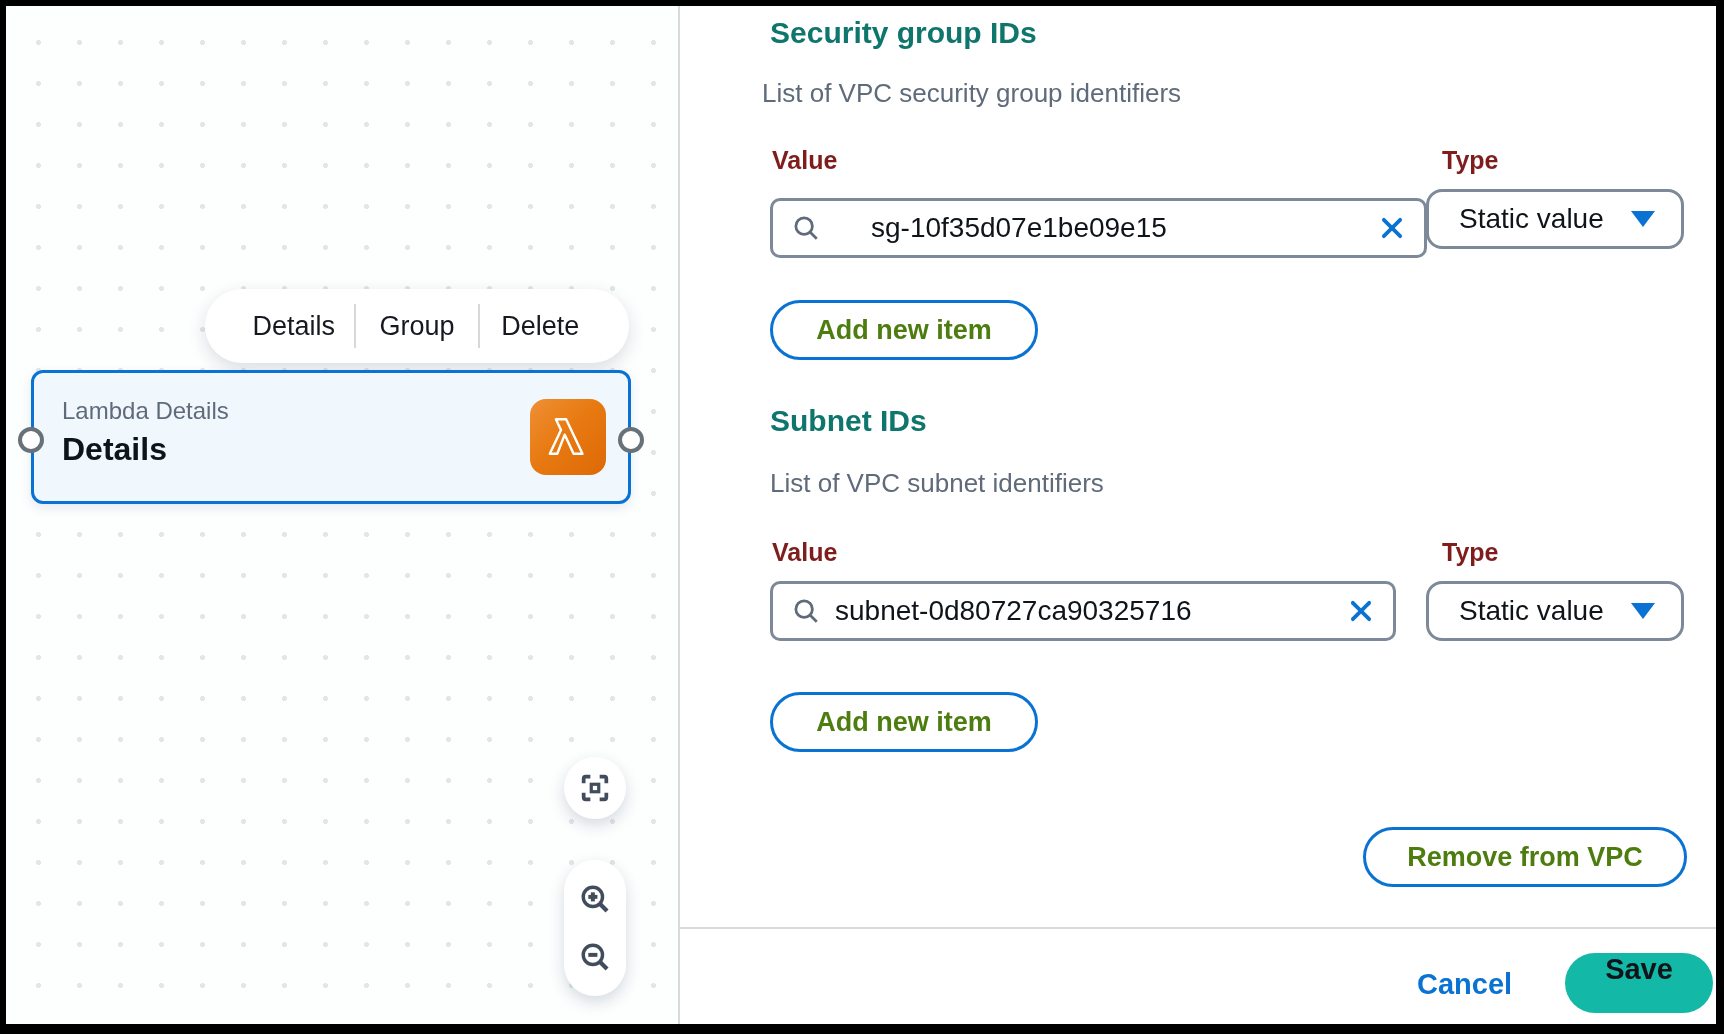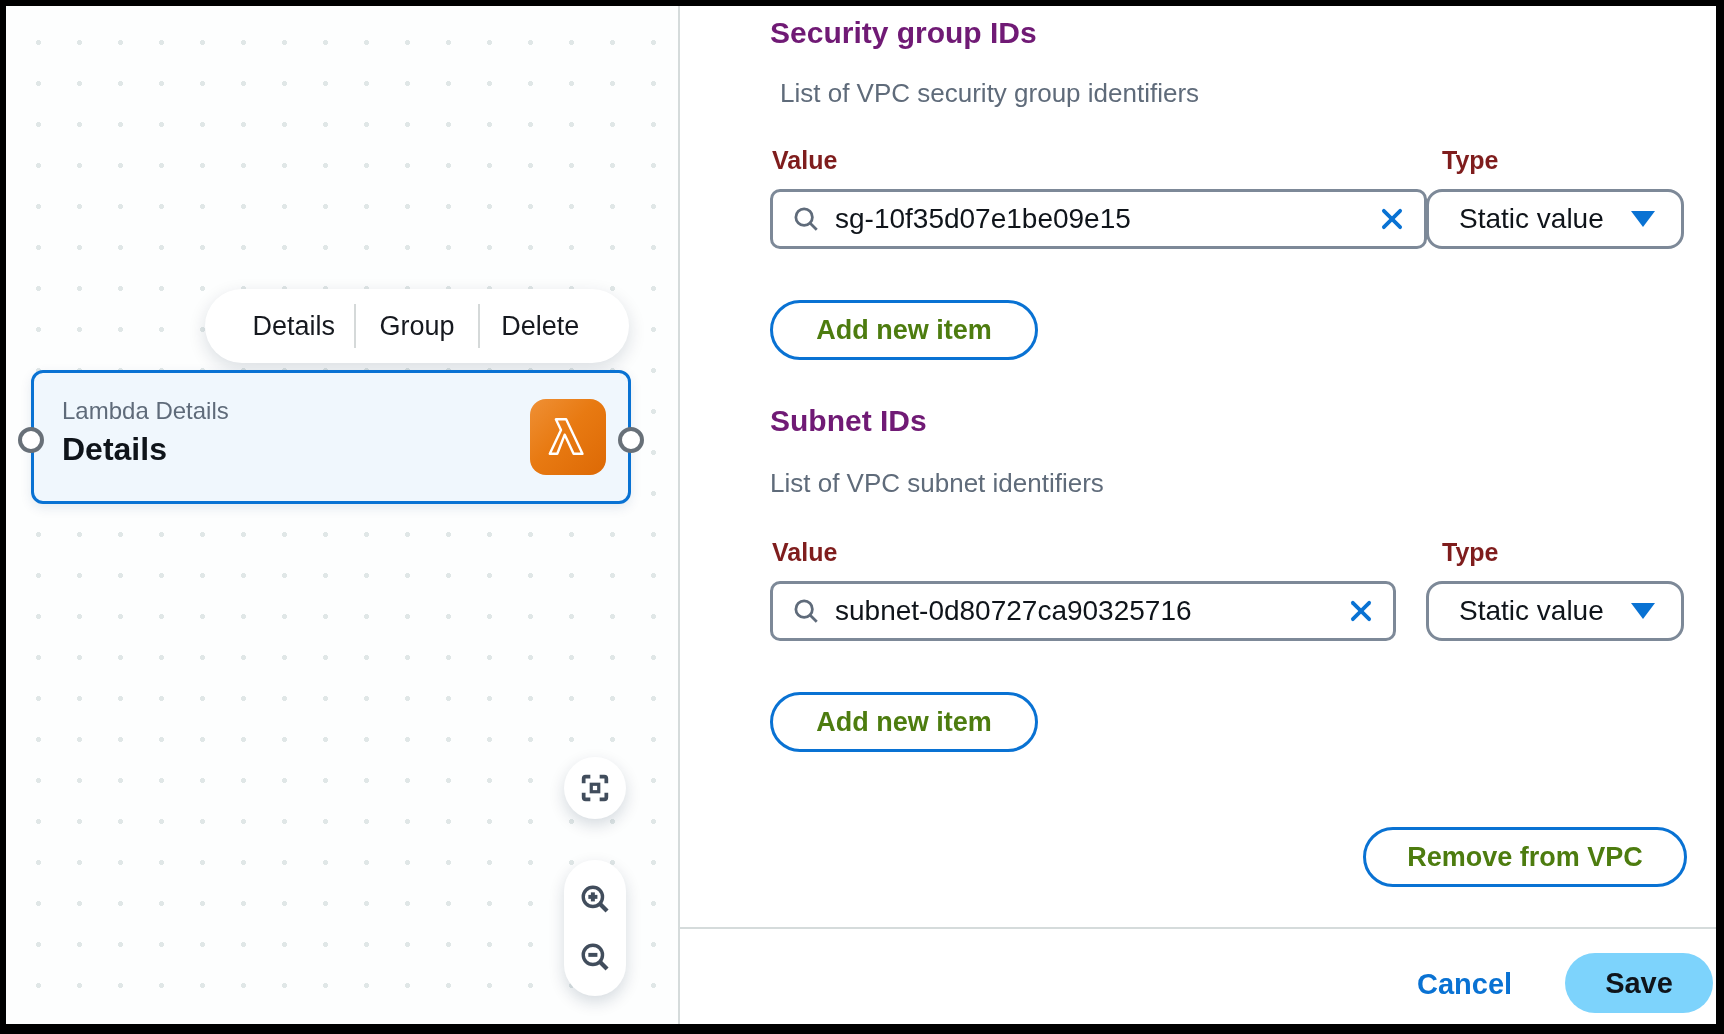--- a/index.html
+++ b/index.html
@@ -32,40 +32,40 @@
 
   .fit-btn{position:absolute;left:558px;top:751px;width:62px;height:62px;border-radius:50%;background:#fff;
     box-shadow:0 6px 16px rgba(0,30,60,.16);display:flex;align-items:center;justify-content:center;cursor:pointer;}
   .zoom-pill{position:absolute;left:558px;top:854px;width:62px;height:136px;border-radius:31px;background:#fff;
     box-shadow:0 6px 16px rgba(0,30,60,.16);display:flex;flex-direction:column;align-items:center;justify-content:space-around;padding:10px 0;}
   .zoom-btn{width:44px;height:44px;display:flex;align-items:center;justify-content:center;cursor:pointer;}
 
   
   .panel{position:absolute;left:674px;top:0;right:0;height:100%;background:#fff;}
   .p-abs{position:absolute;}
-  .h1{font-size:30px;font-weight:bold;color:#701a75;}
+  .h1{font-size:30px;font-weight:bold;color:#0f766e;}
   .desc{font-size:26px;color:#5f6b7a;}
   .lbl{font-size:25px;font-weight:bold;color:#7f1d1d;}
 
   .sg-input{position:absolute;height:60px;border:3px solid #7d8998;border-radius:10px;background:#fff;
     display:flex;align-items:center;padding:0 18px;}
   .sg-input input{border:none;outline:none;flex:1;font-size:28px;color:#0f141a;background:transparent;min-width:0;padding:0;margin:0 0 0 14px;}
   .clear-x{cursor:pointer;display:flex;align-items:center;}
 
   .type-select{position:absolute;height:60px;width:258px;border:3px solid #7d8998;border-radius:16px;background:#fff;
     display:flex;align-items:center;justify-content:space-between;padding:0 26px 0 30px;cursor:pointer;}
   .type-select .tv{font-size:28px;color:#0f141a;}
   .caret-down{width:0;height:0;border-left:12px solid transparent;border-right:12px solid transparent;border-top:16px solid #0972d3;}
 
   .btn-outline{position:absolute;height:60px;border:3px solid #0972d3;border-radius:30px;background:#fff;
     color:#4d7c0f;font-size:27px;font-weight:bold;display:flex;align-items:center;justify-content:center;cursor:pointer;}
   .h-divider{position:absolute;left:0;right:0;height:2px;background:#d5dbdb;}
   .cancel-link{position:absolute;font-size:29px;font-weight:bold;color:#0972d3;cursor:pointer;}
-  .save-btn{position:absolute;height:60px;width:148px;border-radius:30px;background:#7dd3fc;border:none;
-    color:#0f141a;font-size:29px;font-weight:bold;display:flex;align-items:center;justify-content:center;cursor:pointer;}
+  .save-btn{position:absolute;height:60px;width:148px;border-radius:30px;background:#14b8a6;border:none;
+    color:#0f141a;font-size:29px;font-weight:bold;display:flex;justify-content:center;cursor:pointer;}
 </style>
 </head>
 <body>
 
 <div class="frame">
   <div class="app">
 
     <div class="canvas">
 
       <div class="ctx-menu">
@@ -114,26 +114,26 @@
           </svg>
         </div>
       </div>
     </div>
 
     <div class="v-divider"></div>
 
     <div class="panel">
 
       <div class="p-abs h1" style="left:90px;top:10px;">Security group IDs</div>
-      <div class="p-abs desc" style="left:100px;top:72px;">List of VPC security group identifiers</div>
+      <div class="p-abs desc" style="left:82px;top:72px;">List of VPC security group identifiers</div>
 
       <div class="p-abs lbl" style="left:92px;top:140px;">Value</div>
       <div class="p-abs lbl" style="left:762px;top:140px;">Type</div>
 
-      <div class="sg-input" style="left:90px;top:183px;width:657px;">
+      <div class="sg-input" style="left:90px;top:192px;width:657px;gap:36px;">
         <svg width="30" height="30" viewBox="0 0 24 24" fill="none" stroke="#5f6b7a" stroke-width="2.2">
           <circle cx="10.5" cy="10.5" r="6.6"></circle>
             <line x1="15.4" y1="15.4" x2="20.6" y2="20.6"></line>
         </svg>
         <input type="text" value="sg-10f35d07e1be09e15" style="">
         <span class="clear-x">
           <svg width="28" height="28" viewBox="0 0 24 24" stroke="#0972d3" stroke-width="3.2" stroke-linecap="round">
             <line x1="5" y1="5" x2="19" y2="19"></line>
               <line x1="19" y1="5" x2="5" y2="19"></line>
           </svg>

